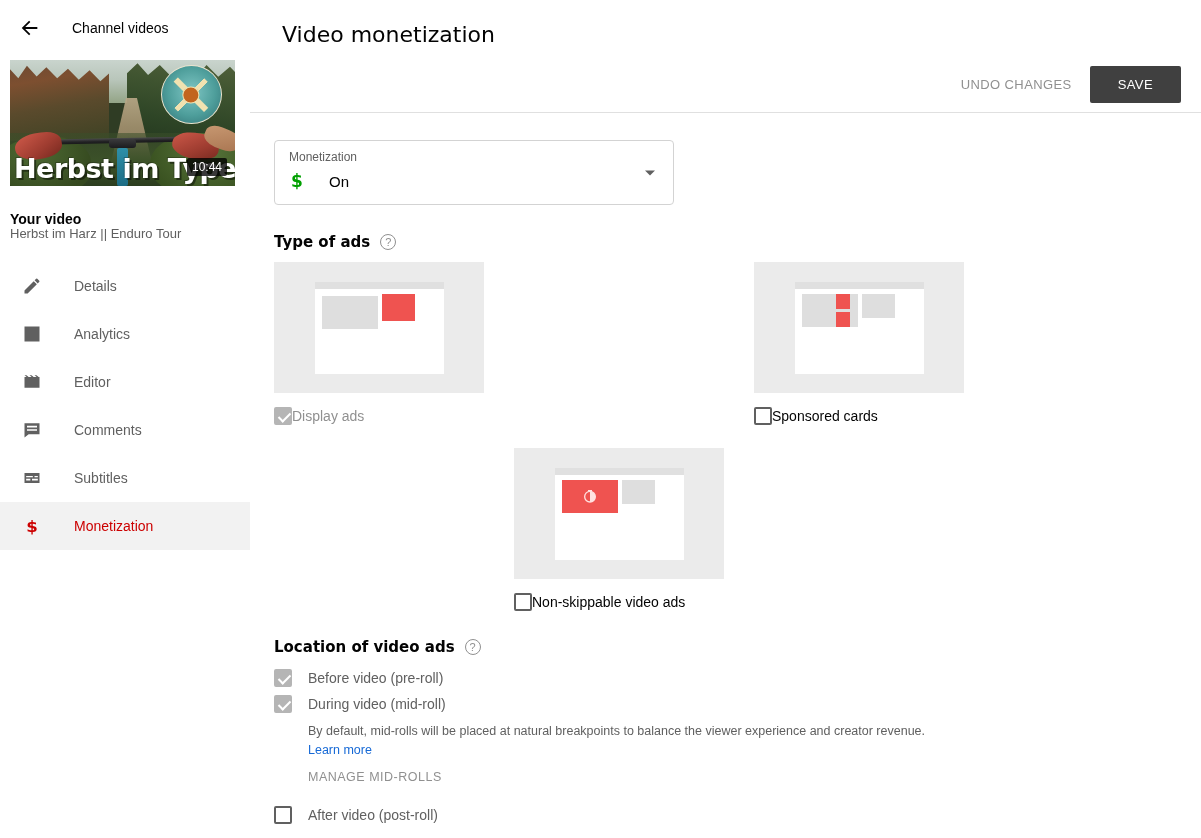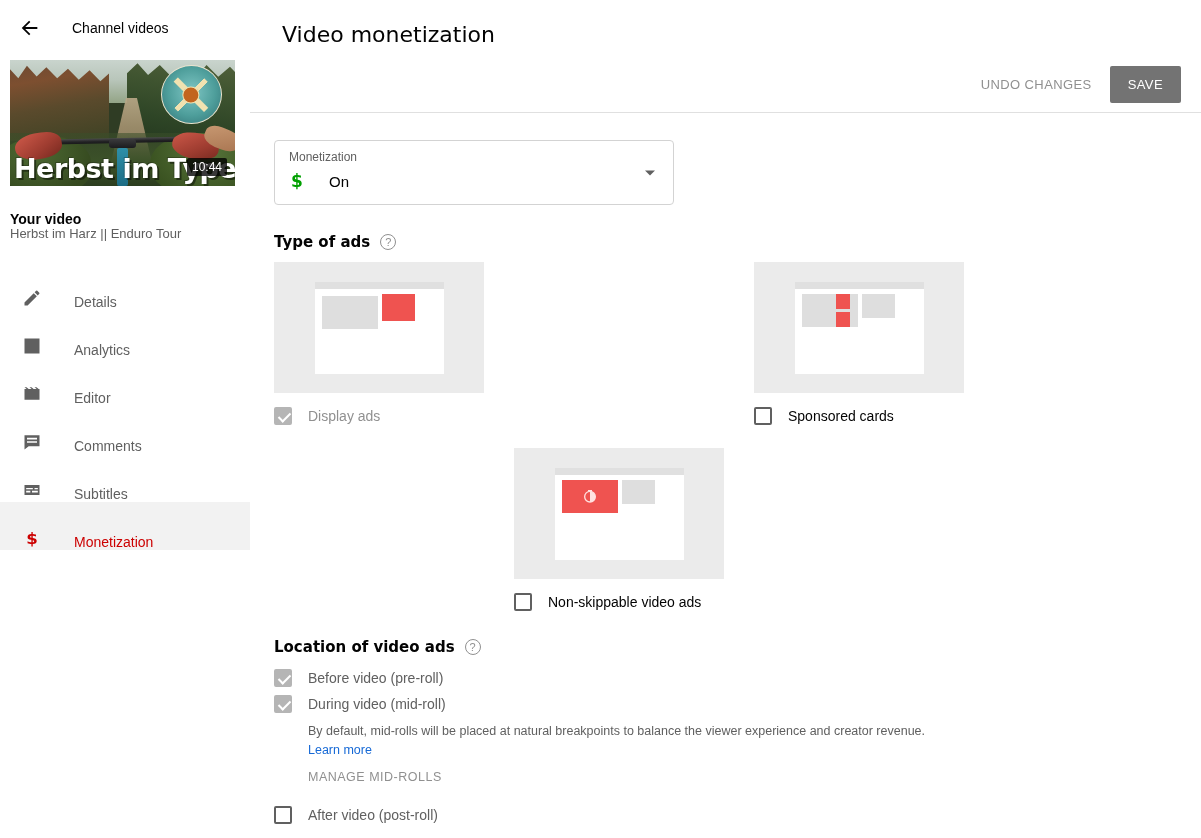--- a/index.html
+++ b/index.html
@@ -143,21 +143,21 @@
     position: absolute; left: 10px; top: 211px;
     font-size: 14px; font-weight: 700; color: #030303;
   }
   .video-name {
     position: absolute; left: 10px; top: 226px;
     font-size: 13px; color: #606060;
   }
 
   .nav { position: absolute; left: 0; top: 262px; width: 250px; }
   .nav-item {
-    display: flex; align-items: flex-end;
+    display: flex; align-items: center;
     height: 48px; padding-left: 20px;
     cursor: pointer; color: #606060;
   }
   .nav-item .nav-icon {
     width: 24px; height: 24px; flex: 0 0 24px;
     display: flex; align-items: center; justify-content: center;
   }
   .nav-item .nav-label {
     margin-left: 30px; font-size: 14px; white-space: nowrap;
   }
@@ -180,23 +180,23 @@
     position: absolute; right: 20px; top: 66px;
     display: flex; align-items: center; gap: 6px;
   }
   .btn-undo {
     background: none; border: none;
     font-size: 13px; color: #909090; letter-spacing: .4px;
     padding: 10px 12px; cursor: pointer; text-transform: uppercase;
     font-family: "Liberation Sans", sans-serif;
   }
   .btn-save {
-    background: #737373; color: #ffffff; border: none;
+    background: #404040; color: #ffffff; border: none;
     font-size: 13px; letter-spacing: .4px; text-transform: uppercase;
-    padding: 11px 18px; cursor: pointer; border-radius: 2px;
+    padding: 11px 28px; cursor: pointer; border-radius: 2px;
     font-family: "Liberation Sans", sans-serif;
   }
   .header-rule {
     position: absolute; left: 0; top: 112px;
     width: 951px; height: 1px; background: #e0e0e0;
   }
 
   
   .mon-field {
     position: absolute; left: 24px; top: 140px;
@@ -281,21 +281,21 @@
     left: 4.5px; top: 1px;
     width: 5px; height: 10px;
     border: solid #ffffff;
     border-width: 0 2px 2px 0;
     transform: rotate(45deg);
   }
   .cbox.disabled {
     background: #b5b5b5; border-color: #b5b5b5;
   }
   .check-label {
-    margin-left: 16px; font-size: 14px; color: #030303;
+    font-size: 14px; color: #030303;
   }
   .check-label.muted { color: #909090; }
 
   
   .loc-list { position: absolute; left: 24px; top: 668px; width: 800px; }
   .loc-row { display: flex; align-items: flex-start; margin-bottom: 6px; }
   .loc-row .cbox { margin-top: 1px; }
   .loc-text { margin-left: 16px; }
   .loc-title { font-size: 14px; color: #606060; line-height: 20px; }
   .loc-desc {

